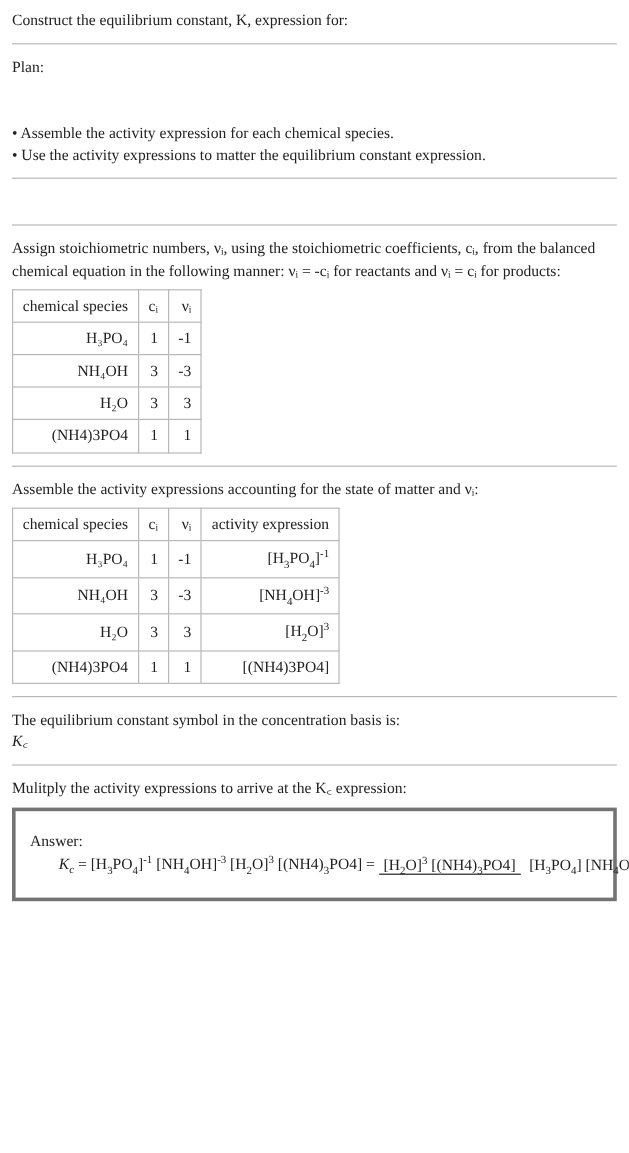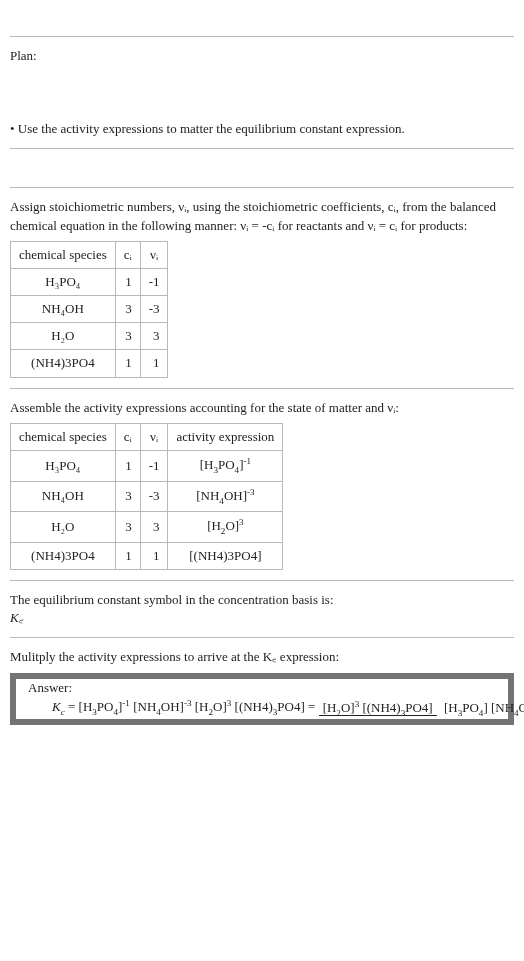--- a/index.html
+++ b/index.html
@@ -17,56 +17,56 @@
   border-top: 1px solid #b8b8b8;
   margin: 10px 0;
 }
 table {
   border-collapse: collapse;
   margin: 6px 0;
 }
 td, th {
   border: 1px solid #b8b8b8;
   padding: 4px 8px;
-  text-align: center;
+  text-align: right;
   font-weight: normal;
   vertical-align: middle;
 }
 .num { text-align: right; }
 .answer-box {
-  border: 6px solid #737373;
-  padding: 0 12px;
+  border: 3px solid #737373;
+  padding: 16px 12px;
   margin-top: 6px;
 }
 .frac {
   display: inline-block;
   vertical-align: middle;
   text-align: center;
 }
 .frac .num-top { border-bottom: 1px solid #222; padding: 0 4px; }
 .frac .den { padding: 0 4px; }
 .indent { margin-left: 24px; }
 sub { font-size: 0.7em; }
 sup { font-size: 0.7em; }
 .nowrap { white-space: nowrap; }
 </style>
 </head>
 <body>
 
 <div>
-  <br>
+  <span>Construct the equilibrium constant, K, expression for:</span><br>
 </div>
 
 <hr>
 
 <div>
   <span>Plan:</span><br>
   <br>
   <br>
-  <br>
+  <span>• Assemble the activity expression for each chemical species.</span><br>
   <span>• Use the activity expressions to matter the equilibrium constant expression.</span>
 </div>
 
 <hr>
 
 <div>
   <br>
 </div>
 
 <hr>

